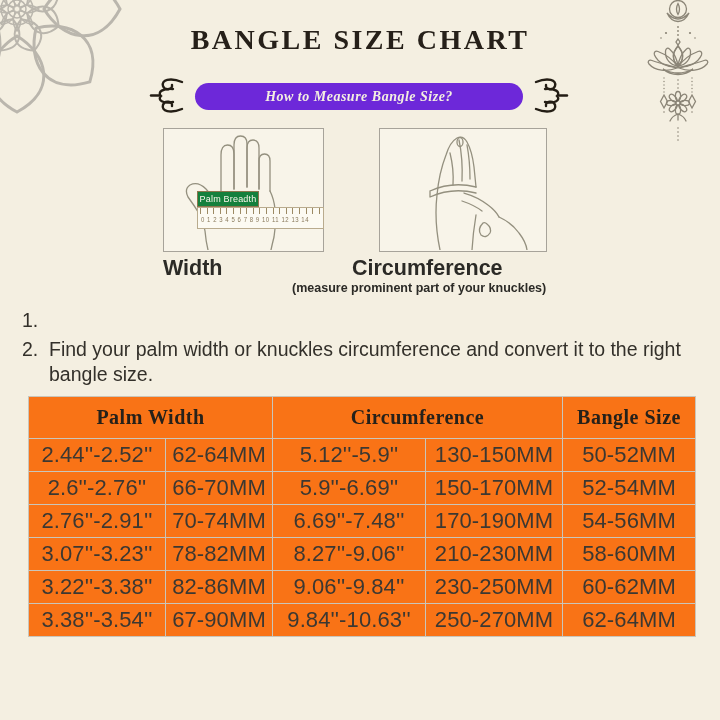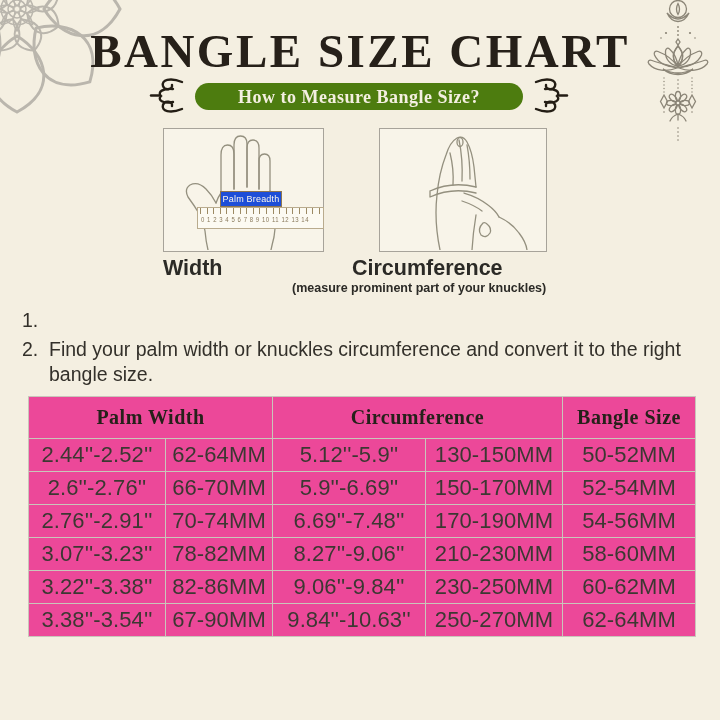--- a/index.html
+++ b/index.html
@@ -11,50 +11,49 @@
   .abs{position:absolute;}
 
   
   #mandala{left:-88px;top:-96px;width:210px;height:210px;}
   #lotus-ornament{left:638px;top:0;width:80px;height:152px;}
 
   
   .page-title{
     left:0;top:24px;width:720px;text-align:center;
     font-family:"Liberation Serif", serif;font-weight:bold;
-    font-size:47px;letter-spacing:2.5px;color:#262019;
+    font-size:28px;letter-spacing:2.5px;color:#262019;
   }
 
   
   .pill{
     left:195px;top:83px;width:328px;height:27px;
-    background:#4d7c0f;border-radius:14px;
+    background:#6d28d9;border-radius:14px;
     color:#f4efe1;text-align:center;line-height:28px;
     font-family:"Liberation Serif", serif;font-weight:bold;
-    font-size:18px;letter-spacing:0.5px;
+    font-size:14px;letter-spacing:0.5px;font-style:italic;
   }
   .flourish{width:40px;height:40px;top:75px;}
   #flourish-left{left:148px;}
   #flourish-right{left:530px;transform:scale(-1,1);}
 
   
   .ill-box{
     border:1.5px solid #a7a39a;background:#f8f4e9;box-sizing:border-box;
   }
   #box-width{left:163px;top:128px;width:161px;height:124px;}
   #box-circ{left:379px;top:128px;width:168px;height:124px;}
   .ill-box svg{position:absolute;left:0;top:0;}
 
   
   .tape-label{
     position:absolute;left:33px;top:62px;width:62px;height:16px;
-    background:#1d4ed8;border:1px solid #8e764f;box-sizing:border-box;
+    background:#15803d;border:1px solid #8e764f;box-sizing:border-box;
     color:#faf6ec;font-size:9px;line-height:14px;text-align:center;
     letter-spacing:0.2px;
-    margin-left:23px;
   }
   .ruler{
     position:absolute;left:33px;top:78px;right:-1px;height:22px;
     background:#fcfaf2;border:1px solid #b9ab8e;box-sizing:border-box;
   }
   .ruler-ticks{
     position:absolute;left:2px;right:2px;top:0;height:6px;
     background:repeating-linear-gradient(to right,#9c8a64 0 1px,transparent 1px 6.6px);
   }
   .ruler-numbers{
@@ -79,21 +78,21 @@
   .step{display:flex;font-size:19.5px;line-height:25.5px;color:#33302a;margin-bottom:3px;}
   .step-num{width:27px;flex:0 0 27px;}
   .step-text{max-width:636px;}
 
   
   .size-table{
     left:28px;top:396px;width:667px;
     border-collapse:collapse;table-layout:fixed;
   }
   .size-table th,.size-table td{
-    border:1px solid #c9c5ba;background:#ec4899;text-align:center;
+    border:1px solid #c9c5ba;background:#f97316;text-align:center;
     padding:0;overflow:hidden;
   }
   .size-table th{
     height:41px;font-family:"Liberation Serif", serif;
     font-size:20px;font-weight:bold;color:#26211a;letter-spacing:0.5px;
   }
   .size-table td{
     height:32px;font-size:22px;color:#3c3832;letter-spacing:0.1px;
   }
 </style>

